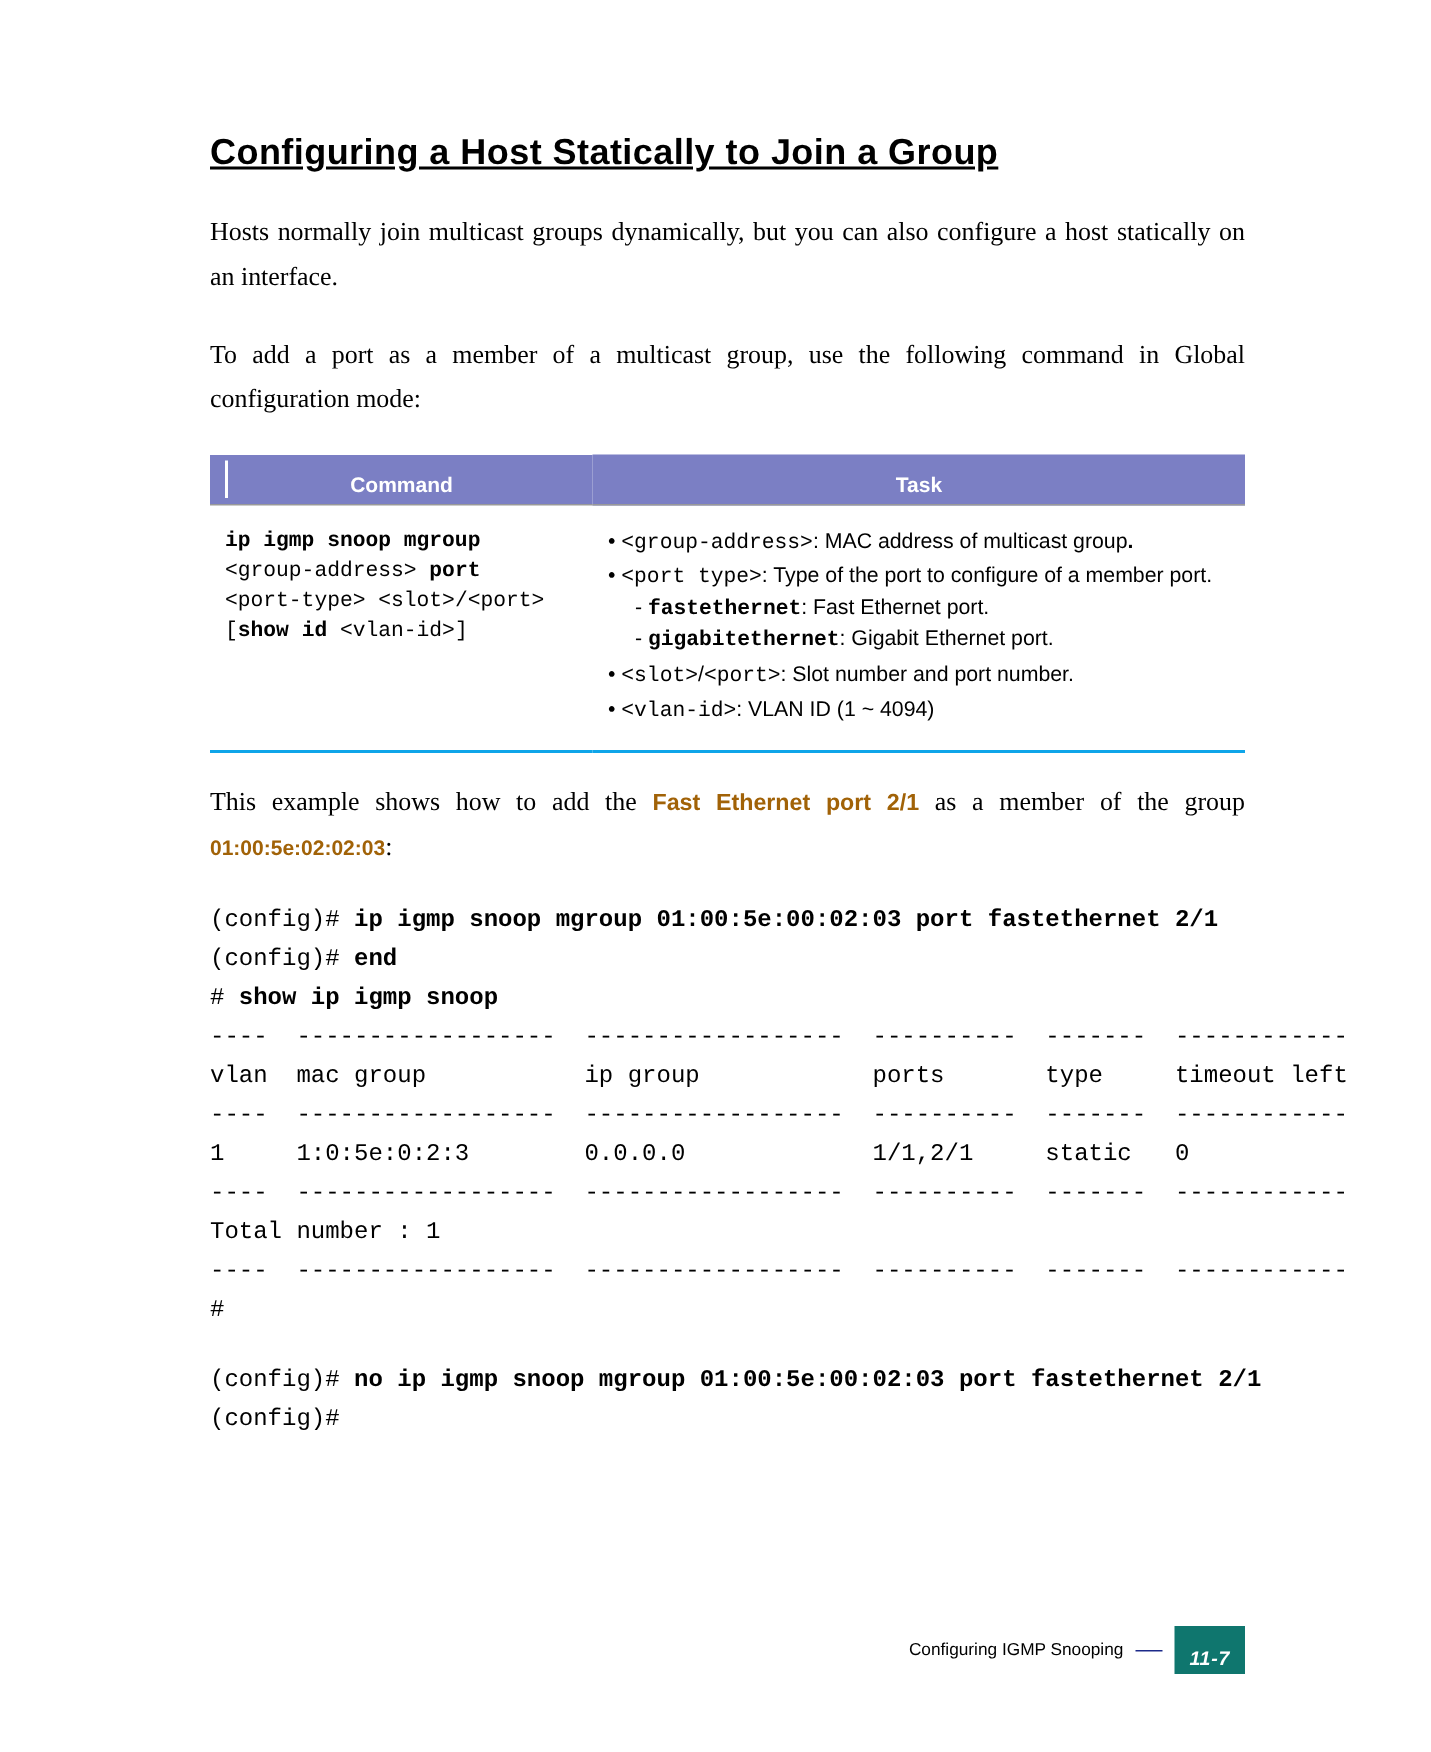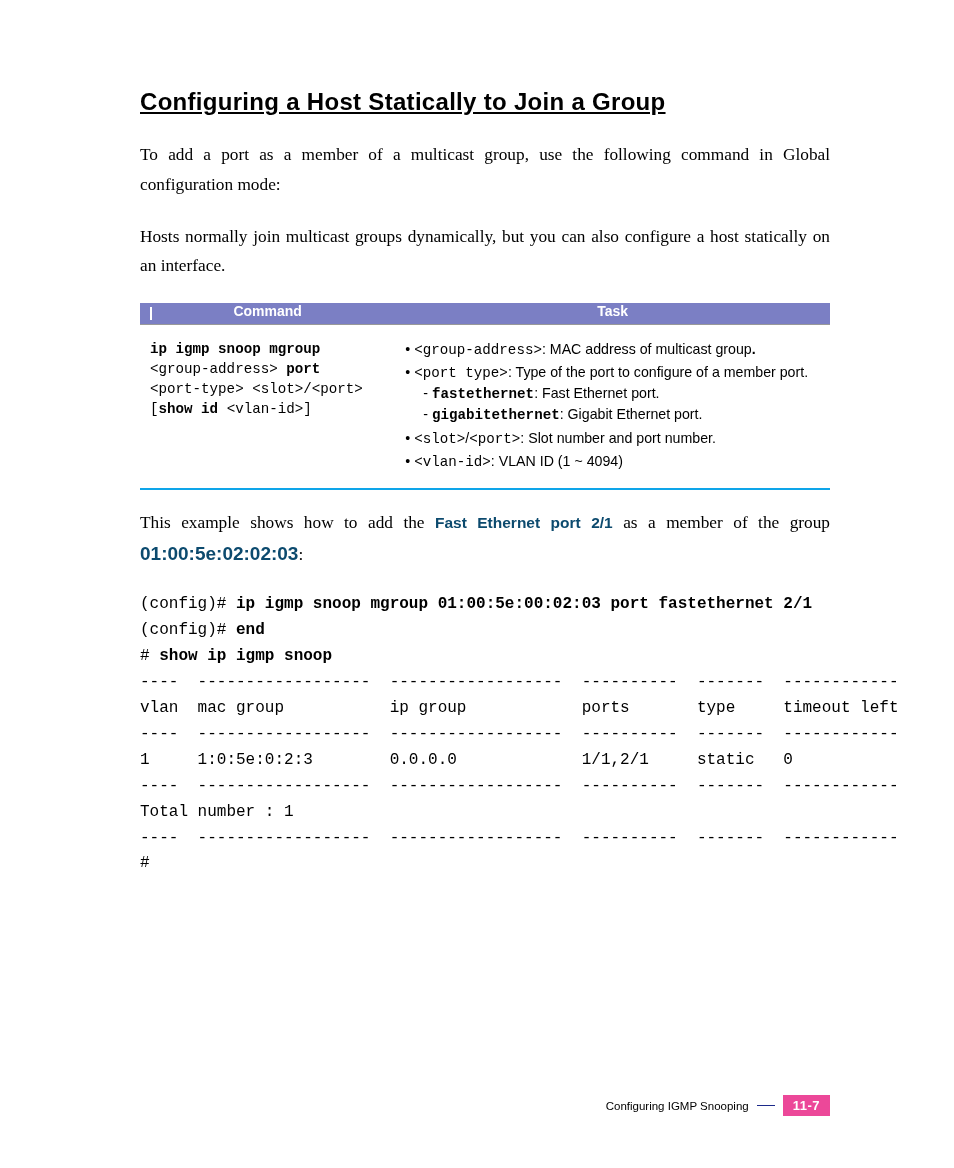--- a/index.html
+++ b/index.html
@@ -28,35 +28,35 @@
     text-decoration: underline;
   }
   p.body {
     font-size: 17.3px;
     line-height: 1.72;
     margin: 0 0 22px 0;
     text-align: justify;
   }
   .mono { font-family: "Courier New", Courier, monospace; }
   .bold { font-weight: 700; }
-  .blue { color: #0c4a6e; }
+  .blue { color: #a16207; }
 
   
   table.cmd {
     width: 100%;
     border-collapse: collapse;
     margin: 6px 0 18px 0;
   }
   table.cmd th {
     background: #7b7fc4;
     color: #ffffff;
     font-family: Arial, Helvetica, sans-serif;
     font-weight: 700;
     font-size: 14px;
-    padding: 0 8px 5px 8px;
+    padding: 12px 8px 5px 8px;
     border-bottom: 1px solid #999;
   }
   table.cmd th.left {
     width: 37%;
     position: relative;
   }
   table.cmd th.left::before {
     content: "";
     position: absolute;
     left: 10px; top: 4px; bottom: 4px;
@@ -100,38 +100,39 @@
     gap: 8px;
     font-size: 11.5px;
     font-family: Arial, Helvetica, sans-serif;
   }
   .footer .line {
     width: 18px;
     height: 1px;
     background: #1c2a8a;
   }
   .footer .badge {
-    background: #ec4899;
+    background: #0f766e;
     color: #fff;
     font-weight: 700;
-    padding: 3px 10px 3px 10px;
+    padding: 14px 10px 3px 10px;
     font-size: 13px;
     letter-spacing: 0.5px;
+    font-style: italic;
   }
 </style>
 </head>
 <body>
 
 <div class="page">
 
   <h1 class="title">Configuring a Host Statically to Join a Group</h1>
 
+  <p class="body">Hosts normally join multicast groups dynamically, but you can also configure a host statically on an interface.</p>
+
   <p class="body">To add a port as a member of a multicast group, use the following command in Global configuration mode:</p>
-
-  <p class="body">Hosts normally join multicast groups dynamically, but you can also configure a host statically on an interface.</p>
 
   <table class="cmd">
     <thead>
       <tr>
         <th class="left">Command</th>
         <th>Task</th>
       </tr>
     </thead>
     <tbody>
       <tr>
@@ -150,36 +151,38 @@
             </li>
             <li><span class="tblmono">&lt;slot&gt;</span><span>/</span><span class="tblmono">&lt;port&gt;</span><span>: Slot number and port number.</span></li>
             <li><span class="tblmono">&lt;vlan-id&gt;</span><span>: VLAN ID (1 ~ 4094)</span></li>
           </ul>
         </td>
       </tr>
     </tbody>
   </table>
 
   <p class="body">
-    <span>This example shows how to add the </span><span class="bold blue" style="font-family:Arial,Helvetica,sans-serif;font-size:15.5px;">Fast Ethernet port 2/1</span><span> as a member of the group </span><span class="bold blue" style="font-family:Arial,Helvetica,sans-serif;font-size:19px;">01:00:5e:02:02:03</span><span>:</span>
+    <span>This example shows how to add the </span><span class="bold blue" style="font-family:Arial,Helvetica,sans-serif;font-size:15.5px;">Fast Ethernet port 2/1</span><span> as a member of the group </span><span class="bold blue" style="font-family:Arial,Helvetica,sans-serif;font-size:14px;">01:00:5e:02:02:03</span><span>:</span>
   </p>
 
   <pre class="code"><span>(config)# </span><span class="b">ip igmp snoop mgroup 01:00:5e:00:02:03 port fastethernet 2/1</span>
 <span>(config)# </span><span class="b">end</span>
 <span># </span><span class="b">show ip igmp snoop</span>
 <span>----  ------------------  ------------------  ----------  -------  ------------</span>
 <span>vlan  mac group           ip group            ports       type     timeout left</span>
 <span>----  ------------------  ------------------  ----------  -------  ------------</span>
 <span>1     1:0:5e:0:2:3        0.0.0.0             1/1,2/1     static   0</span>
 <span>----  ------------------  ------------------  ----------  -------  ------------</span>
 <span>Total number : 1</span>
 <span>----  ------------------  ------------------  ----------  -------  ------------</span>
 <span>#</span></pre>
 
 
+  <pre class="code"><span>(config)# </span><span class="b">no ip igmp snoop mgroup 01:00:5e:00:02:03 port fastethernet 2/1</span>
+<span>(config)#</span></pre>
 
 </div>
 
 <div class="footer">
   <span>Configuring IGMP Snooping</span>
   <span class="line"></span>
   <span class="badge">11-7</span>
 </div>
 
 </body></html>

